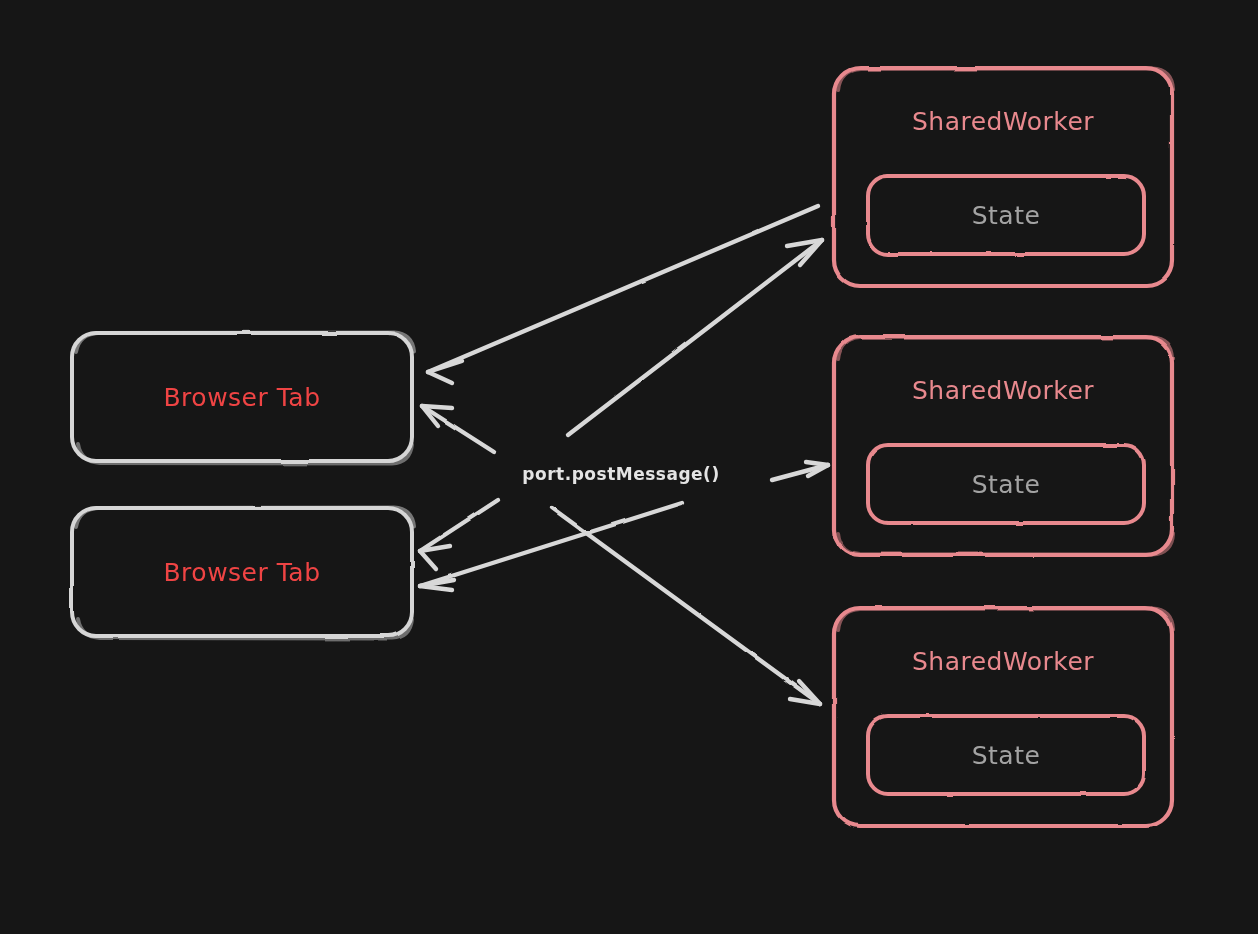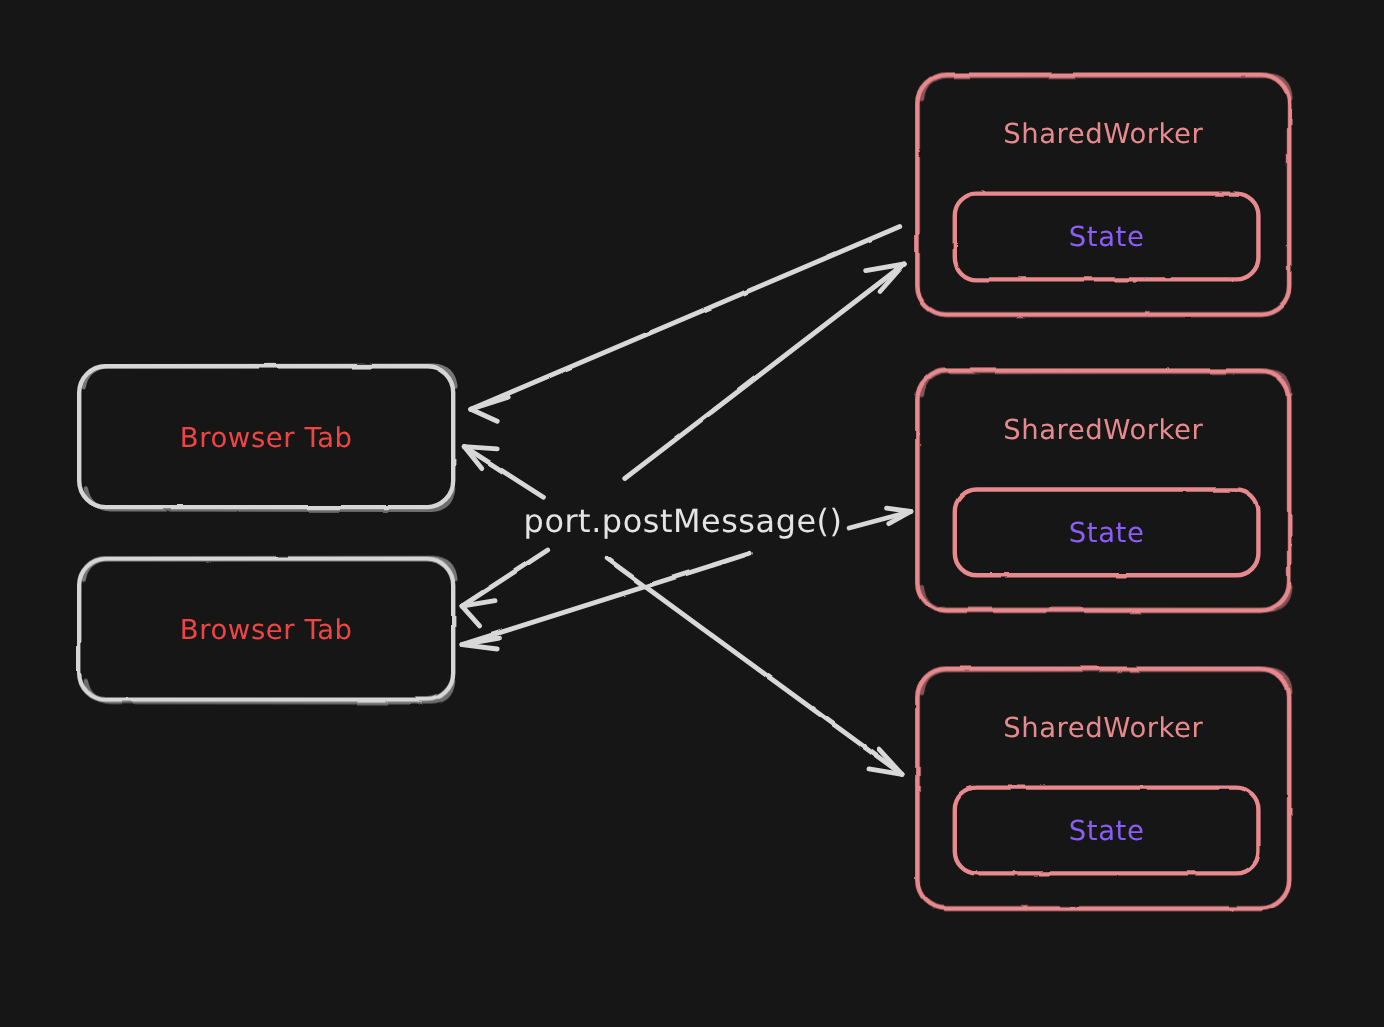--- a/index.html
+++ b/index.html
@@ -34,30 +34,31 @@
     font-family: "DejaVu Sans", sans-serif;
     letter-spacing: 0.5px;
     white-space: nowrap;
     pointer-events: none;
   }
   .lbl-worker {
     color: #e8898e;
     font-size: 25px;
   }
   .lbl-state {
-    color: #8b5cf6;
+    color: #a3a3a3;
     font-size: 25px;
   }
   .lbl-tab {
     color: #ef4444;
     font-size: 25px;
   }
   .lbl-edge {
     color: #e4e4e4;
-    font-size: 29px;
+    font-size: 17px;
+    font-weight: bold;
   }
 </style>
 </head>
 <body>
 
 <div id="canvas">
 
   <svg id="sketch" viewBox="0 0 1258 934">
     <defs>
       <filter id="rough" x="-10%" y="-10%" width="120%" height="120%">

